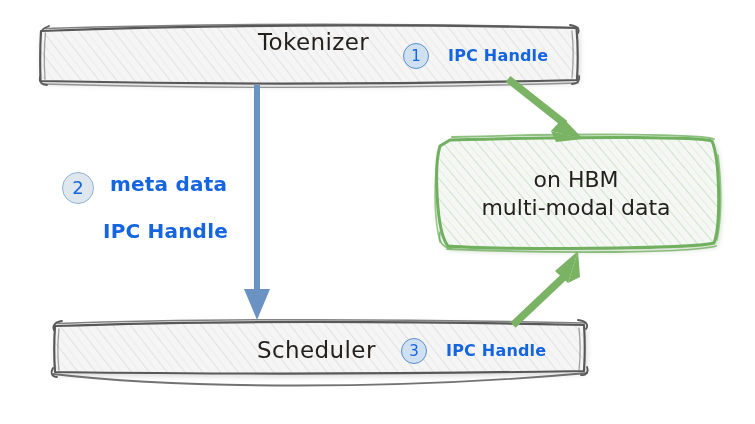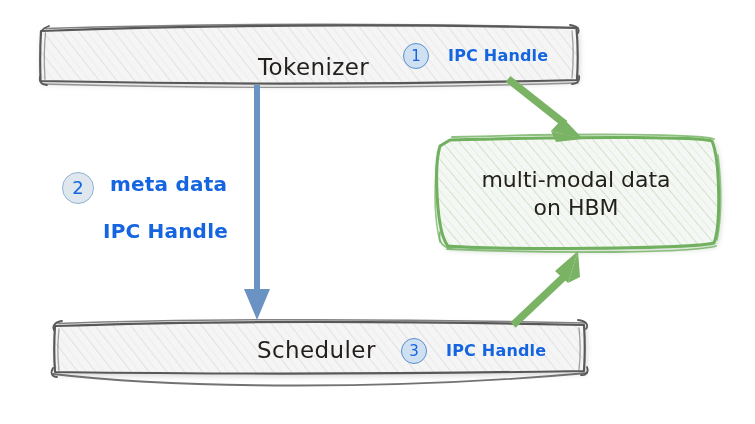--- a/index.html
+++ b/index.html
@@ -168,30 +168,30 @@
       <polygon points="583,139 551,131 556,142" fill="#7ab364"></polygon>
     </g>
 
     <g>
       <line x1="513" y1="325" x2="568" y2="273" stroke="#7ab364" stroke-width="7.5" stroke-linecap="butt"></line>
       <polygon points="578,251 568,283 555,271" fill="#7ab364"></polygon>
       <polygon points="578,251 568,283 580,277" fill="#7ab364"></polygon>
     </g>
   </svg>
 
-  <div class="lbl box-title" style="left:258px; top:56px;text-align:center;">Tokenizer</div>
+  <div class="lbl box-title" style="left:258px; top:31px;text-align:center;">Tokenizer</div>
   <div class="step-num" style="left:403px; top:43px;">1</div>
   <div class="lbl blue-note" style="left:448px; top:48px;">IPC Handle</div>
 
   <div class="lbl box-title" style="left:257px; top:339px;">Scheduler</div>
   <div class="step-num" style="left:401px; top:338px;">3</div>
   <div class="lbl blue-note" style="left:446px; top:343px;">IPC Handle</div>
 
   <div class="green-box-text" style="left:440px; top:166px; width:272px;">
+    <div>on HBM</div>
     <div>multi-modal data</div>
-    <div>on HBM</div>
   </div>
 
   <div class="step-num big" style="left:62px; top:172px;">2</div>
   <div class="lbl blue-big" style="left:110px; top:174px;">meta data</div>
   <div class="lbl blue-big" style="left:103px; top:221px;">IPC Handle</div>
 
 </div>
 
 </body></html>

